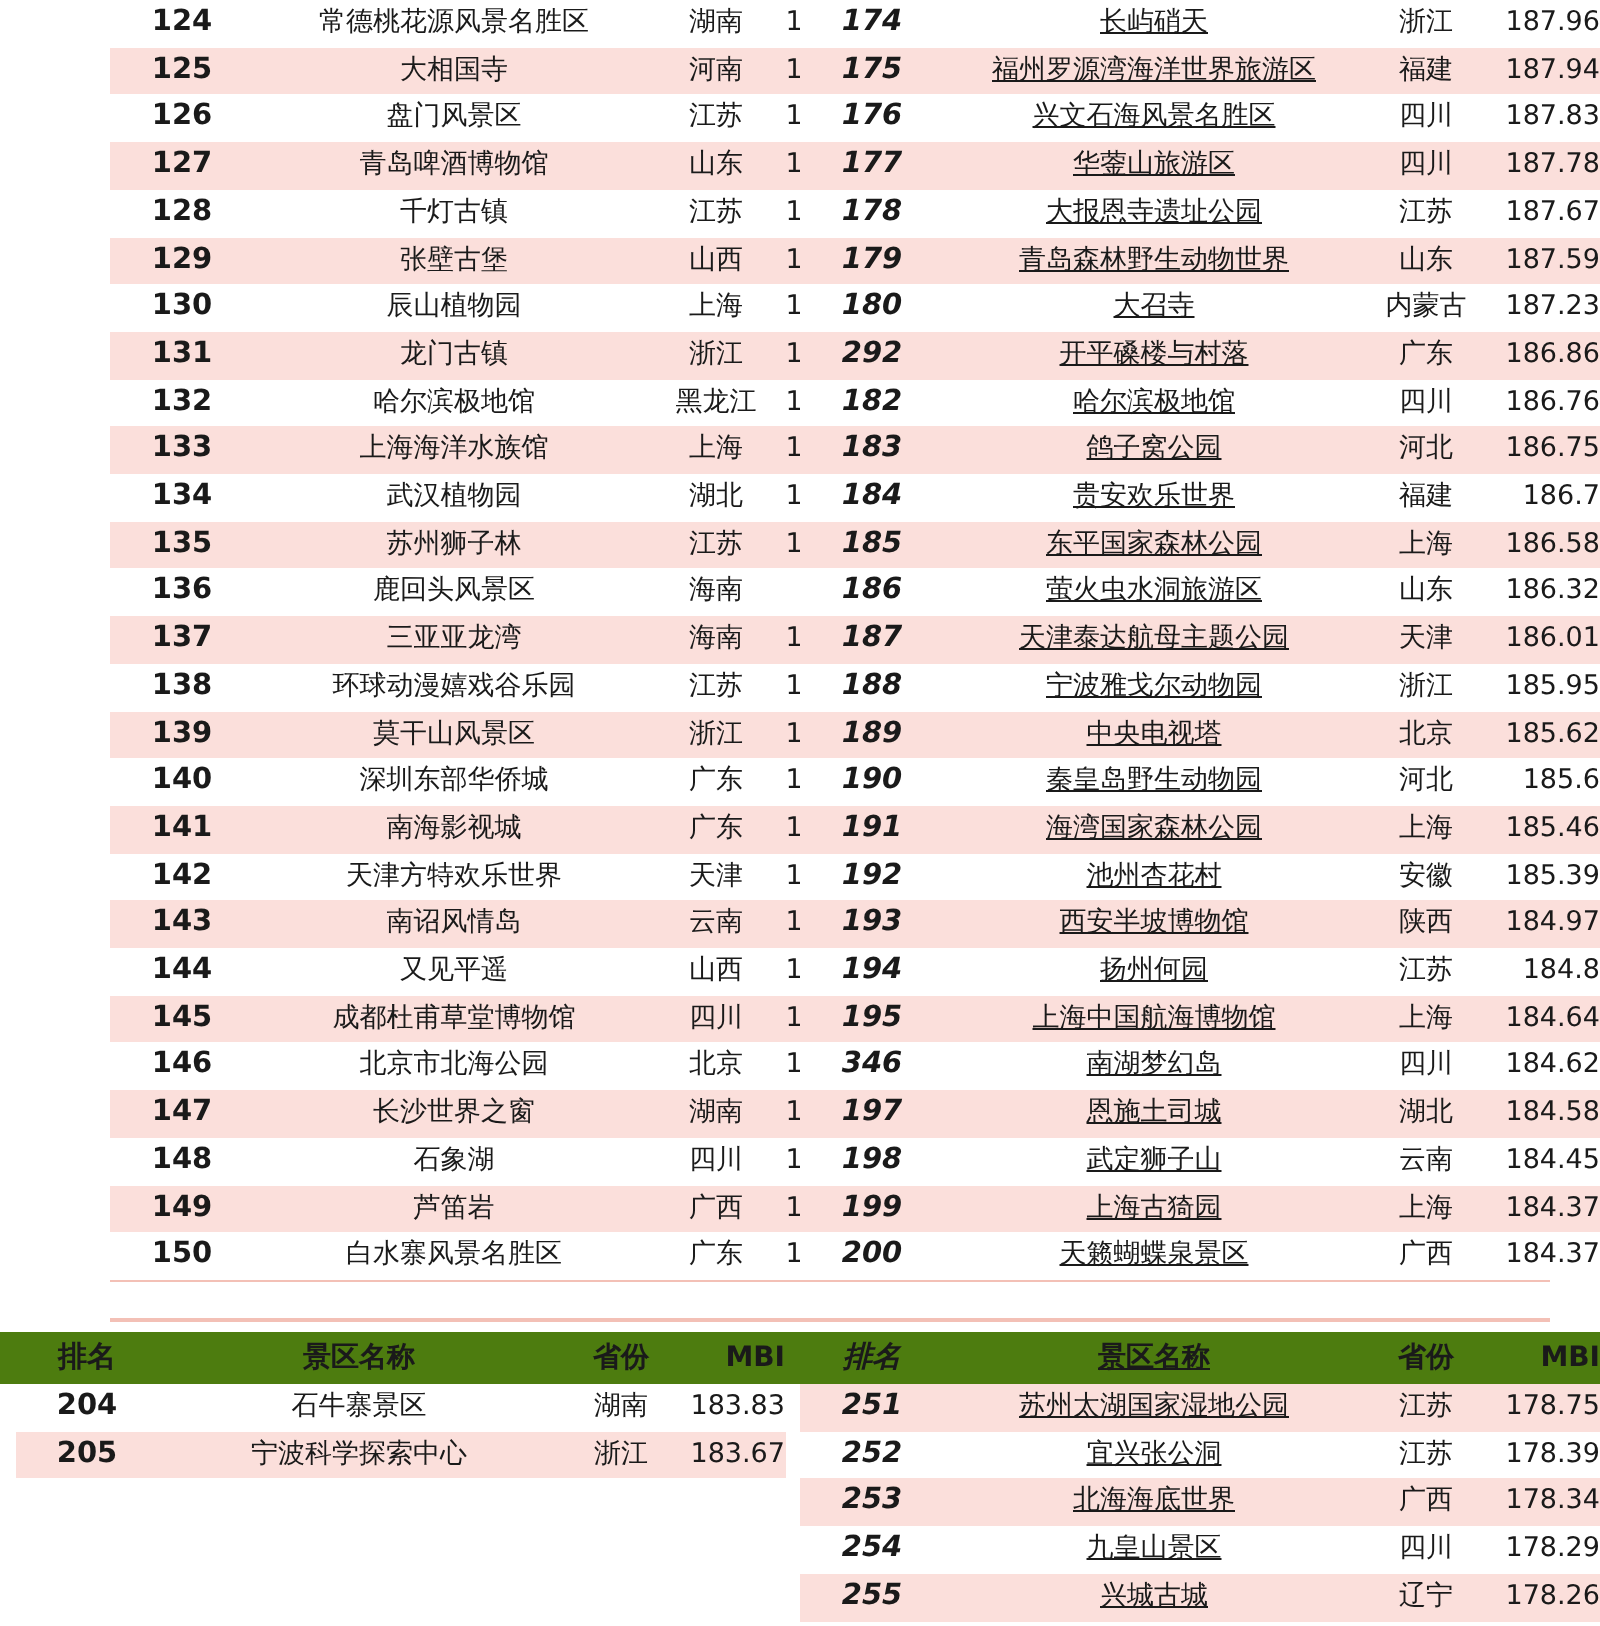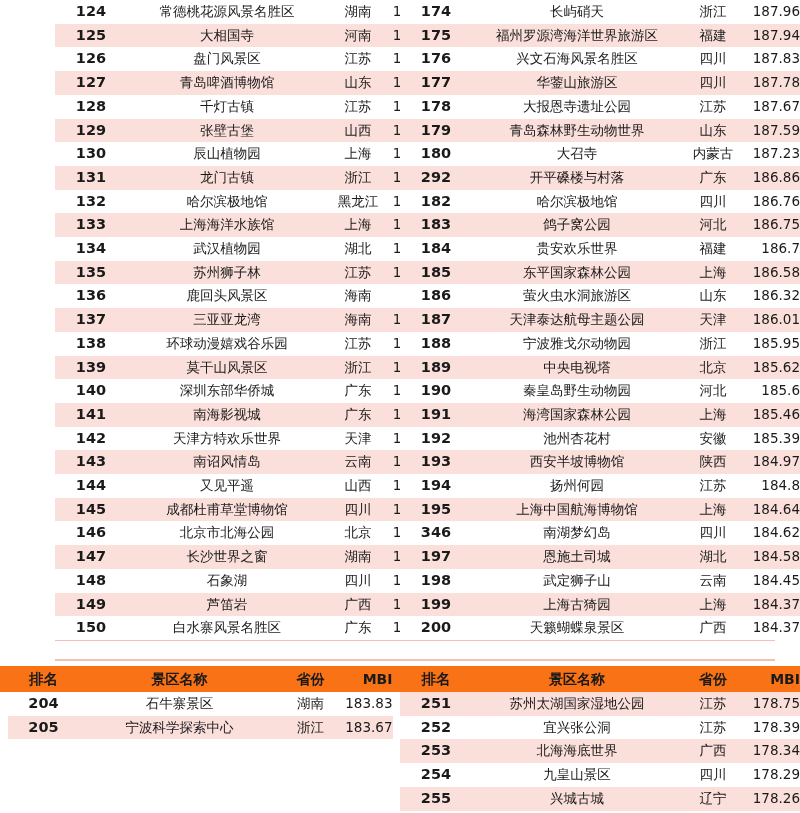--- a/index.html
+++ b/index.html
@@ -57,34 +57,34 @@
   
   tr.shade td { background: #fbdfdb; }
   tr.plain td { background: #ffffff; }
 
   
   td.gutter-l { width: 55px; background: #ffffff !important; }
   td.gutter-r { width: 0px;  background: #ffffff !important; }
 
   
   .half-right td.gutter-l { width: 0px; }
-  .half-right .col-rank { width: 72px; }
-  .half-right .col-name { width: 210px; }
+  .half-right .col-rank { width: 72px; font-style: italic; }
+  .half-right .col-name { width: 210px; text-decoration: underline; }
   .half-right .col-prov { width: 62px; }
   .half-right .col-mbi  { width: 81px; padding-right: 25px !important; }
   .half-right td.gutter-r { width: 25px; background:#ffffff !important; }
 
   .half-left td.gutter-r { width: 22px; background:#ffffff !important; }
   .half-left .col-mbi { width: 51px; padding-right: 0px !important; text-align: right; }
 
   
   tr.head th {
     font-weight: bold;
     font-size: 14px;
-    background: #f97316;
+    background: #4d7c0f;
     height: 26px;
     line-height: 26px;
     margin-top: 44px;
   }
   tr.head th.col-rank { font-size: 14.5px; }
   tr.head th.col-mbi  { font-size: 14px; }
   .rule-inner {
     height: 1.5px;
     background: #f3c0b6;
     margin: 0 25px 0 55px;

